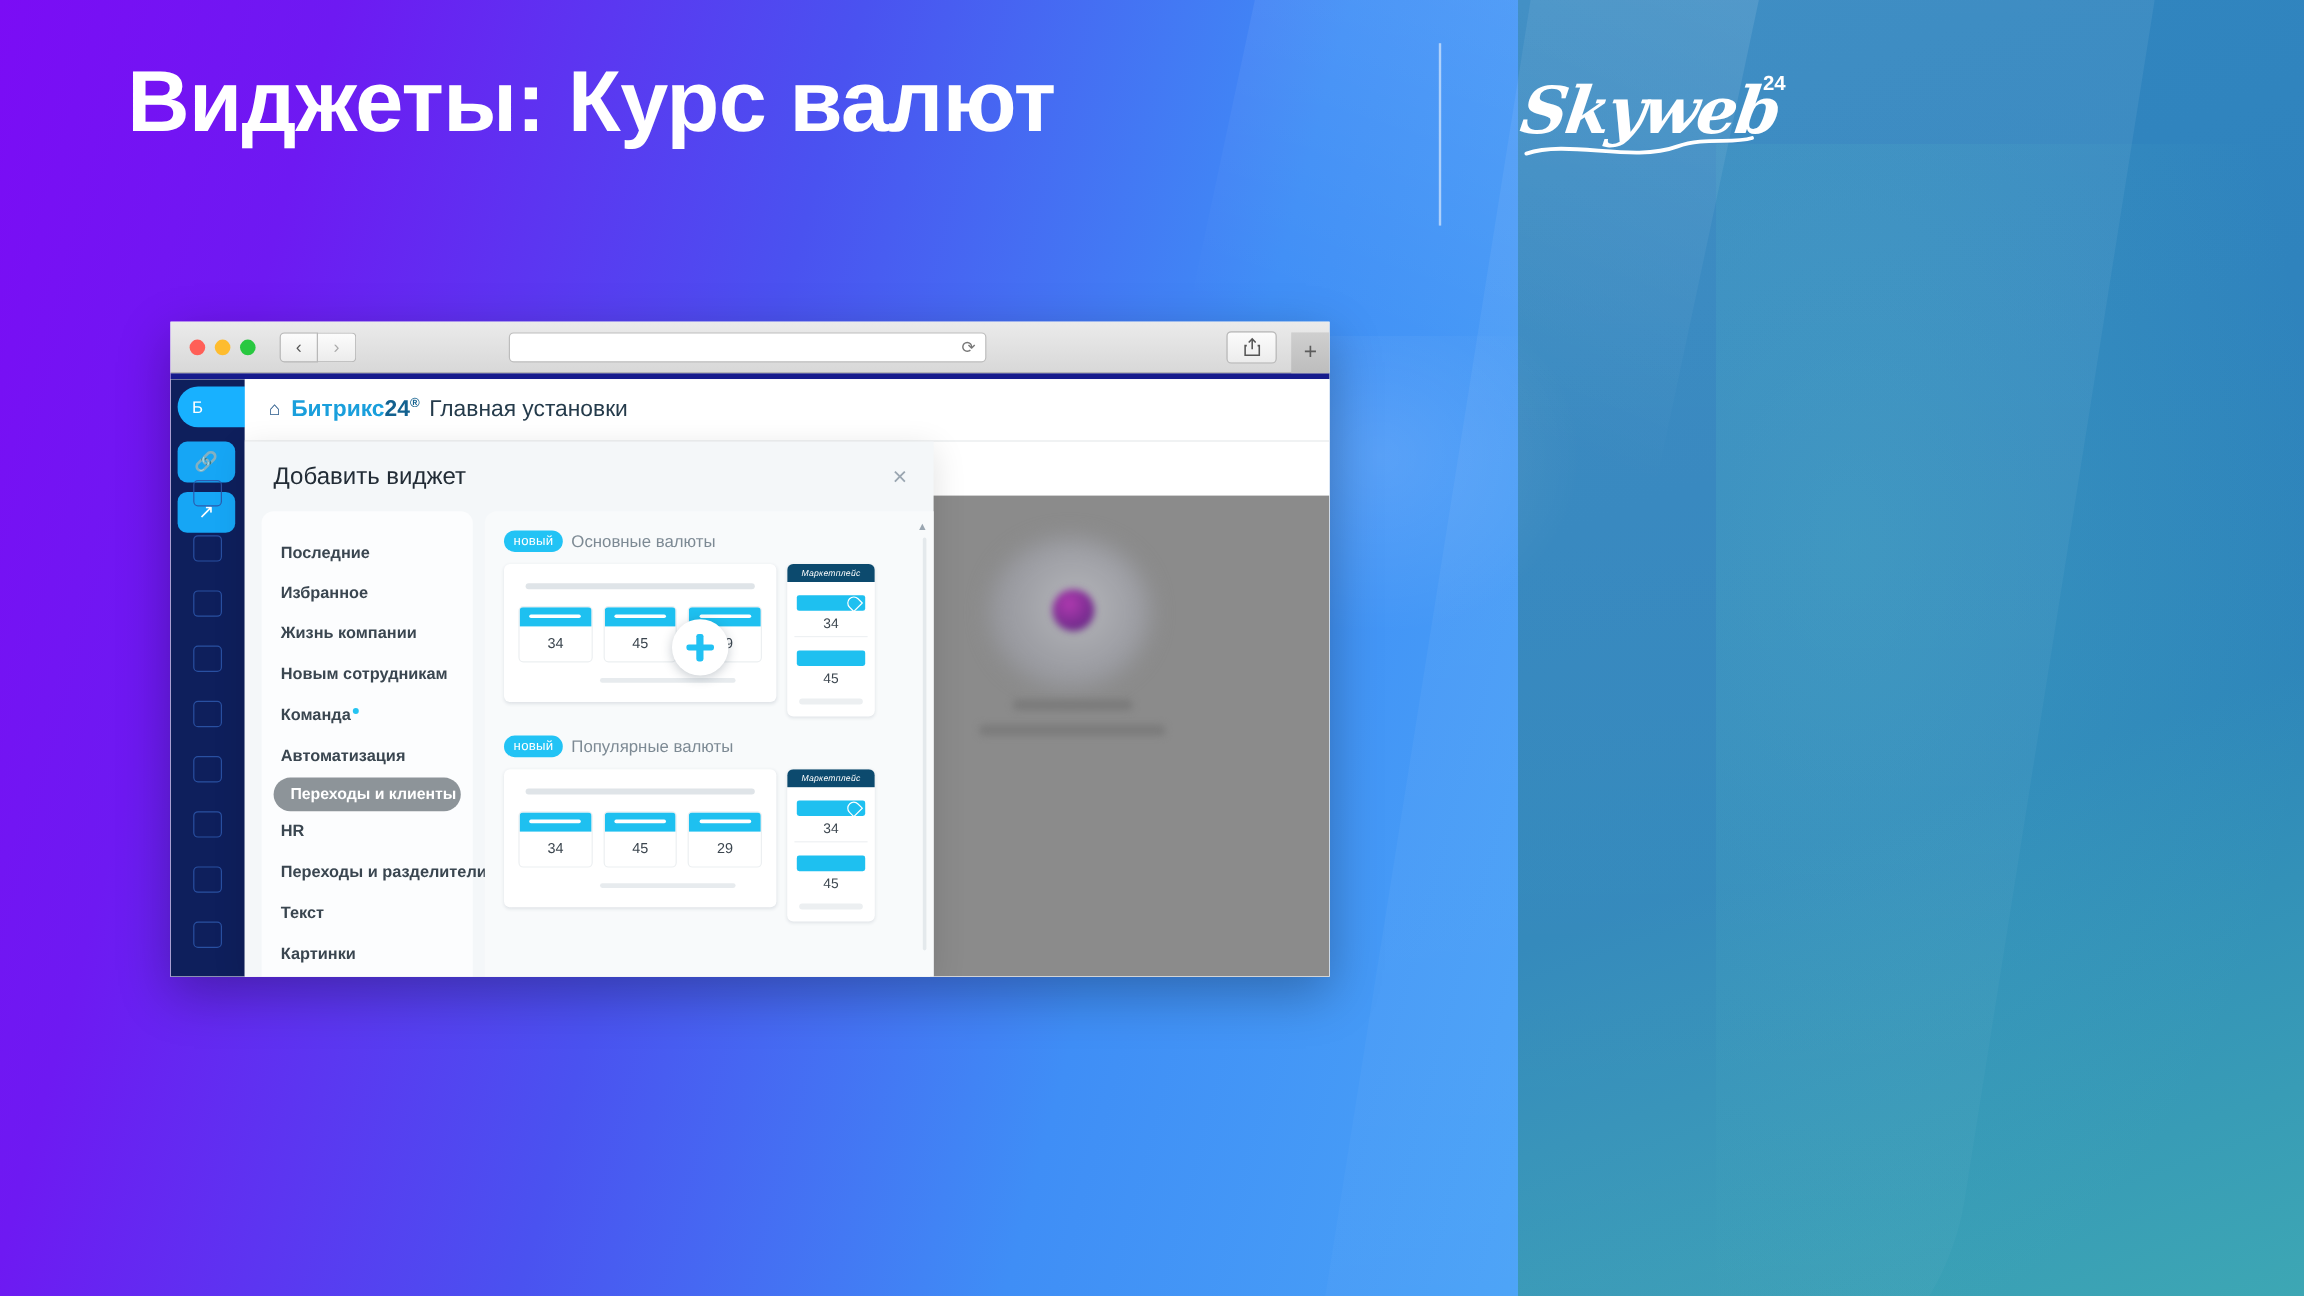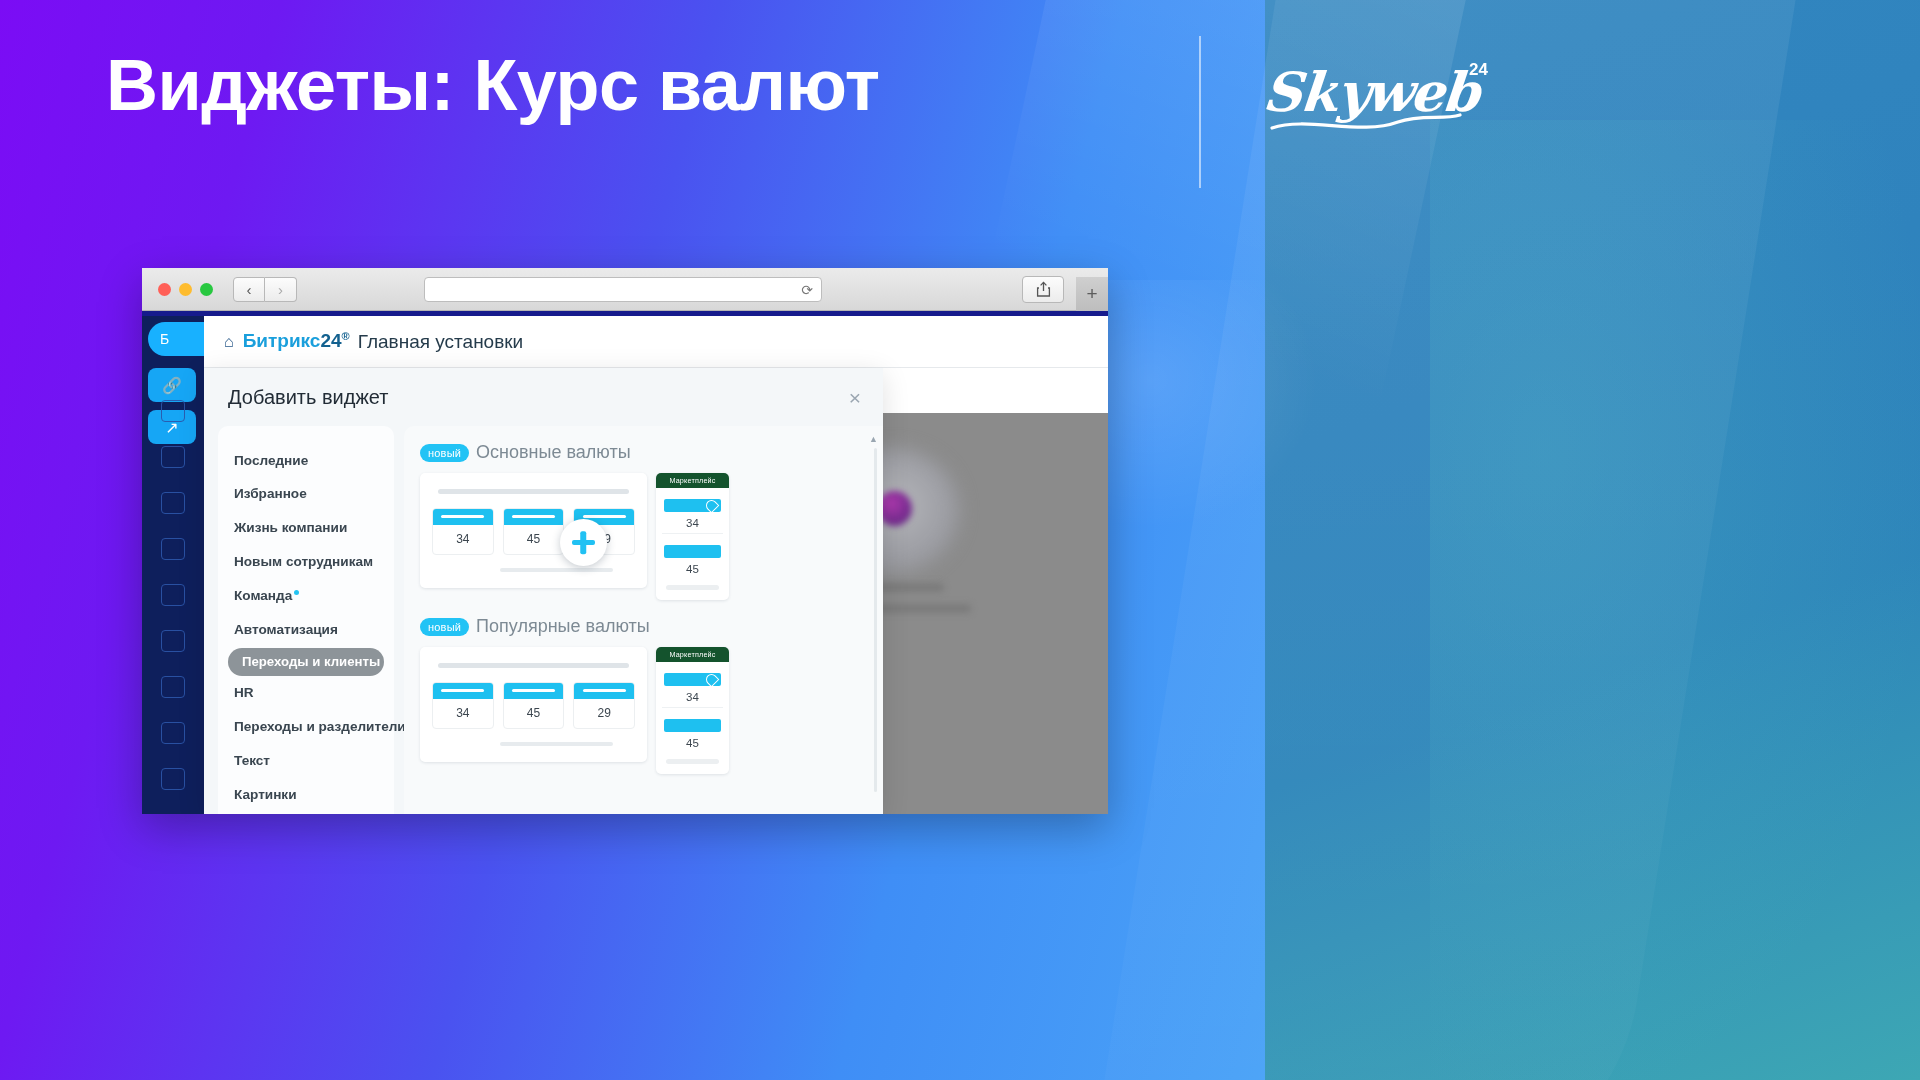--- a/index.html
+++ b/index.html
@@ -175,21 +175,21 @@
     border-radius: 50%;
     background: radial-gradient(circle at 40% 35%, #b03ab0 0%, #6e2a8a 70%);
     filter: blur(3px);
   }
   .blur-line {
     position: absolute; background: #7b7b7b; filter: blur(3px); border-radius: 4px;
   }
 
   
   .bx-modal {
-    position: absolute; left: 62px; top: 52px; width: 679px; height: 446px;
+    position: absolute; left: 62px; top: 52px; width: 574px; height: 446px;
     background: #f4f7f9; z-index: 6;
     box-shadow: 0 6px 26px rgba(0,0,0,.12);
   }
   .modal-head {
     height: 58px; display: flex; align-items: center; justify-content: space-between;
     padding: 0 22px 0 24px;
   }
   .modal-title { font-size: 20px; color: #222c36; font-weight: 400; }
   .modal-close { font-size: 21px; color: #9aa6b1; line-height: 1; }
 
@@ -220,21 +220,21 @@
   }
   .wp-thumb-arrow { position: absolute; right: 1px; top: 0; font-size: 9px; color: #9aa6b1; }
   .wp-track { position: absolute; right: 2px; top: 14px; width: 3px; height: 344px; background: #e4e9ec; border-radius: 2px; }
 
   .widget-group { padding: 16px 18px 0 16px; }
   .wg-head { display: flex; align-items: center; gap: 7px; margin-bottom: 10px; }
   .badge-new {
     background: #22c3f5; color: #fff; font-size: 11px; border-radius: 9px;
     padding: 3px 8px 3px 8px; text-transform: lowercase; letter-spacing: .2px;
   }
-  .wg-name { font-size: 18px; color: #7d8a94; }
+  .wg-name { font-size: 14px; color: #7d8a94; }
 
   .wg-row { display: flex; align-items: flex-start; gap: 9px; position: relative; }
 
   .w-card {
     width: 227px; background: #fff; border-radius: 5px; padding: 14px 12px 16px;
     box-shadow: 0 1px 3px rgba(40,60,80,.12);
   }
   .w-card-topline { height: 5px; background: #dfe4e8; border-radius: 3px; margin: 2px 6px 14px; }
   .w-tiles { display: flex; gap: 9px; }
   .w-tile {
@@ -246,22 +246,22 @@
     background: #fff; border-radius: 2px;
   }
   .w-tile-val { font-size: 12px; color: #3c464f; padding: 7px 0 8px; }
   .w-card-botline { height: 4px; background: #e7ebee; border-radius: 3px; margin: 13px 22px 0 68px; }
 
   .w-side {
     width: 73px; background: #fff; border-radius: 5px; padding: 0 0 10px;
     box-shadow: 0 1px 3px rgba(40,60,80,.12); overflow: hidden;
   }
   .w-side-head {
-    background: #14532d; color: #fff; font-size: 7.2px; text-align: center;
-    padding: 3px 0; letter-spacing: .2px;
+    background: #0c4a6e; color: #fff; font-size: 7.2px; text-align: center;
+    padding: 3px 0; letter-spacing: .2px; font-style: italic;
   }
   .w-side-bar {
     height: 13px; background: #1ec0f0; margin: 11px 8px 0; border-radius: 2px; position: relative;
   }
   .w-side-heart {
     position: absolute; right: 4px; top: 1px; width: 11px; height: 11px;
     border: 1.4px solid #fff; border-radius: 50% 50% 0 0; transform: rotate(-45deg);
   }
   .w-side-val { text-align: center; font-size: 11.5px; color: #3c464f; padding: 5px 0 2px; }
   .w-side-sep { height: 1px; background: #eef1f3; margin: 2px 6px; }

